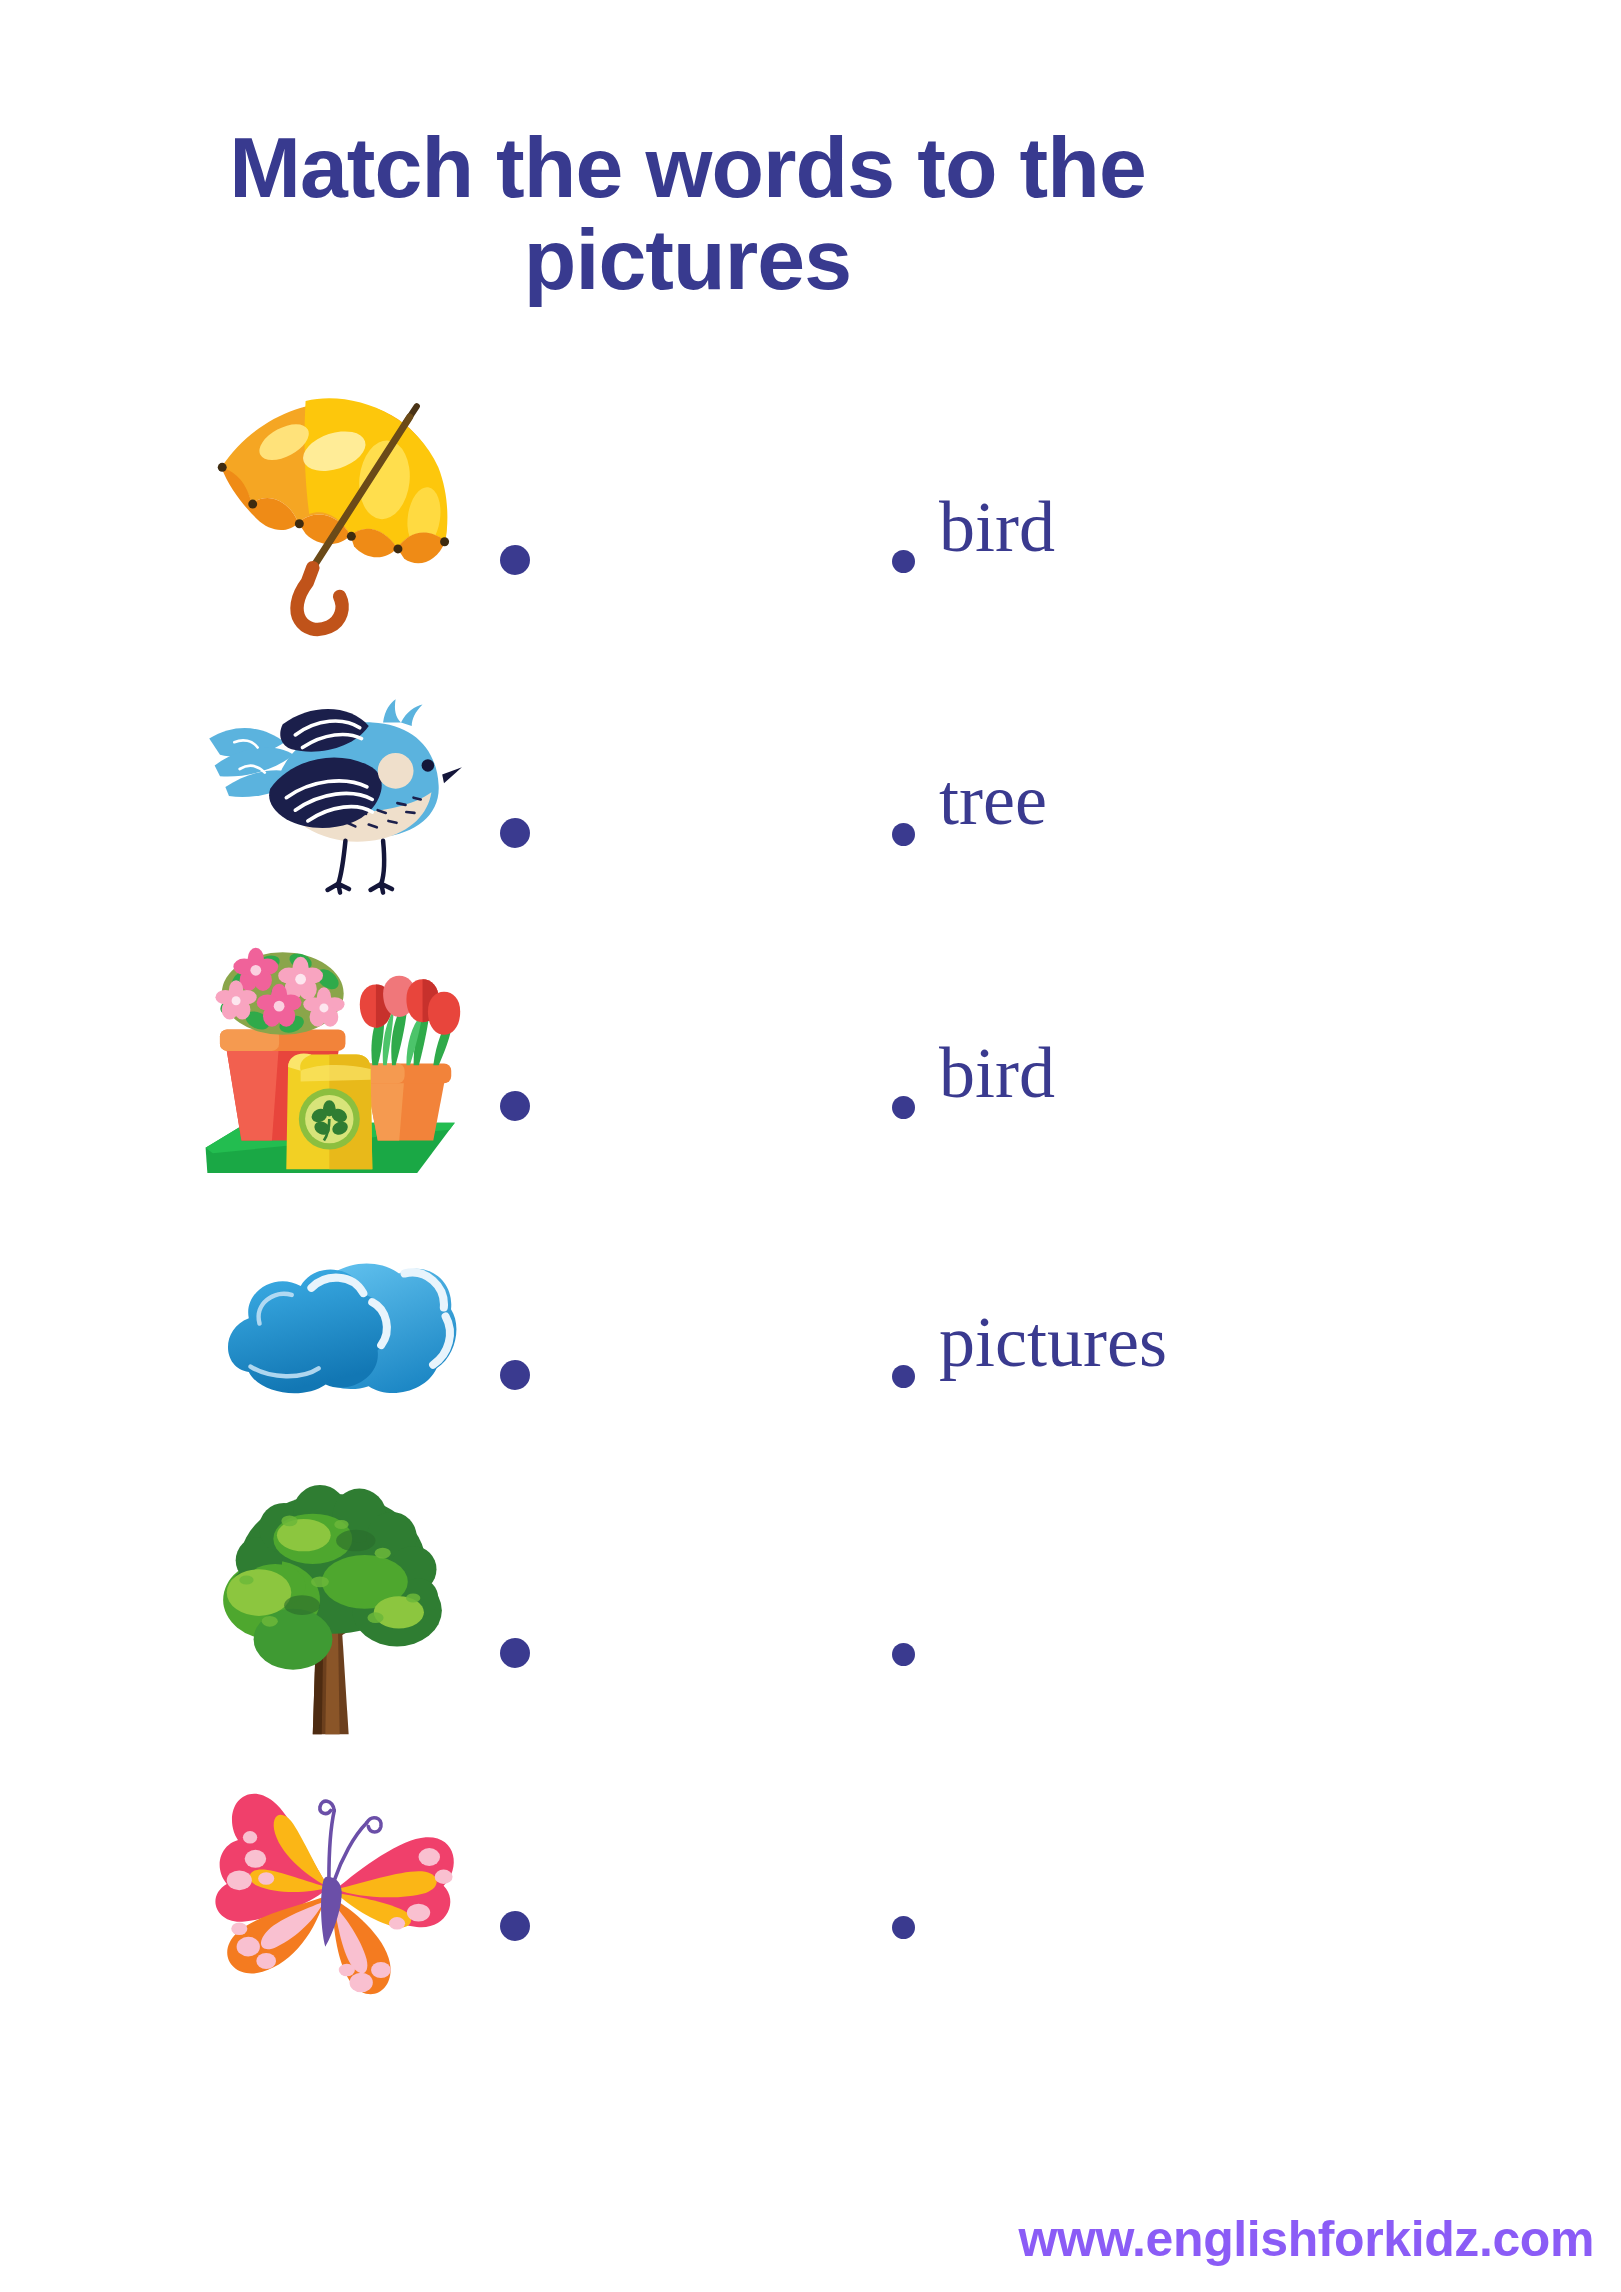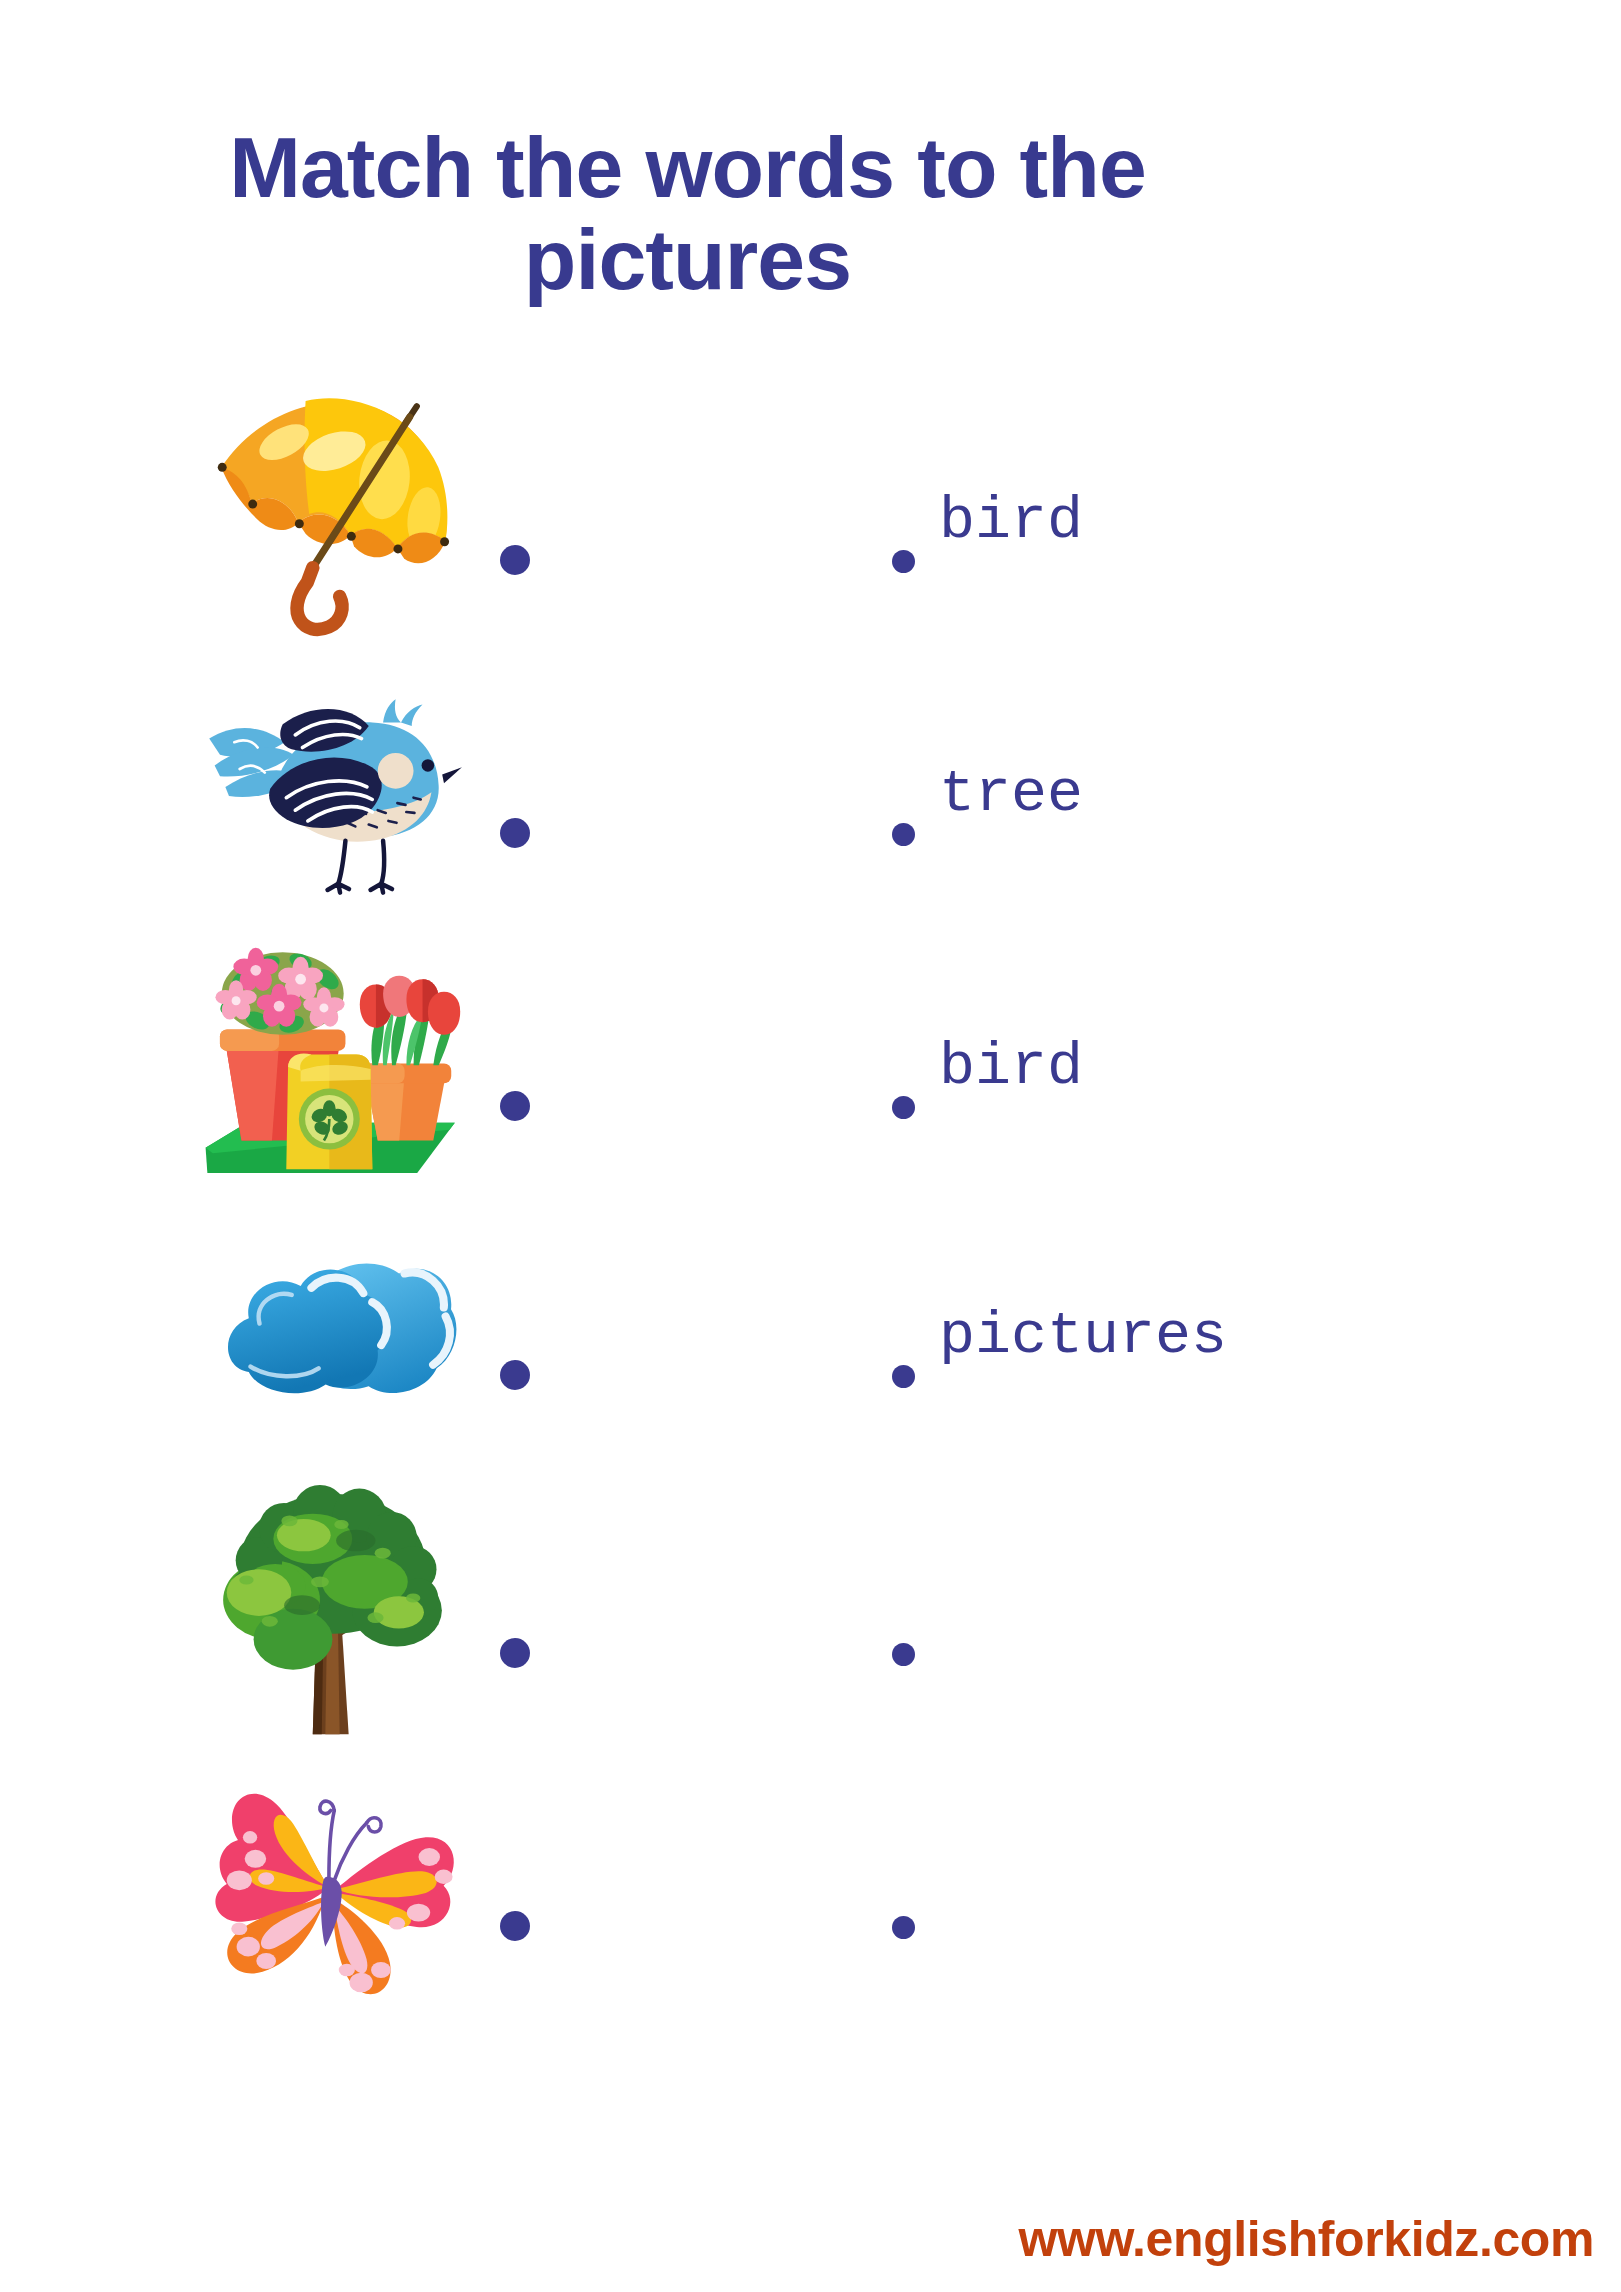--- a/index.html
+++ b/index.html
@@ -83,38 +83,38 @@
     top: 165px;
     width: 23px;
     height: 23px;
     border-radius: 50%;
     background: #3a3a8f;
   }
   .word-label {
     position: absolute;
     left: 939px;
     top: 106px;
-    font-family: Liberation Mono, monospace;
-    font-size: 60px;
+    font-family: Liberation Serif, serif;
+    font-size: 72px;
     font-weight: normal;
     line-height: 1;
     color: #3a3a8f;
     white-space: nowrap;
   }
 
   
   .site-footer {
     position: absolute;
     right: 27px;
     bottom: 25px;
     font-family: "Liberation Sans Narrow", "Liberation Sans", sans-serif;
     font-weight: bold;
     font-size: 50px;
     letter-spacing: -0.4px;
-    color: #c2410c;
+    color: #8b5cf6;
     white-space: nowrap;
   }
 </style>
 </head>
 <body>
 
 <h1 class="worksheet-title">Match the words to the
 pictures</h1>
 
 <div class="match-area">

